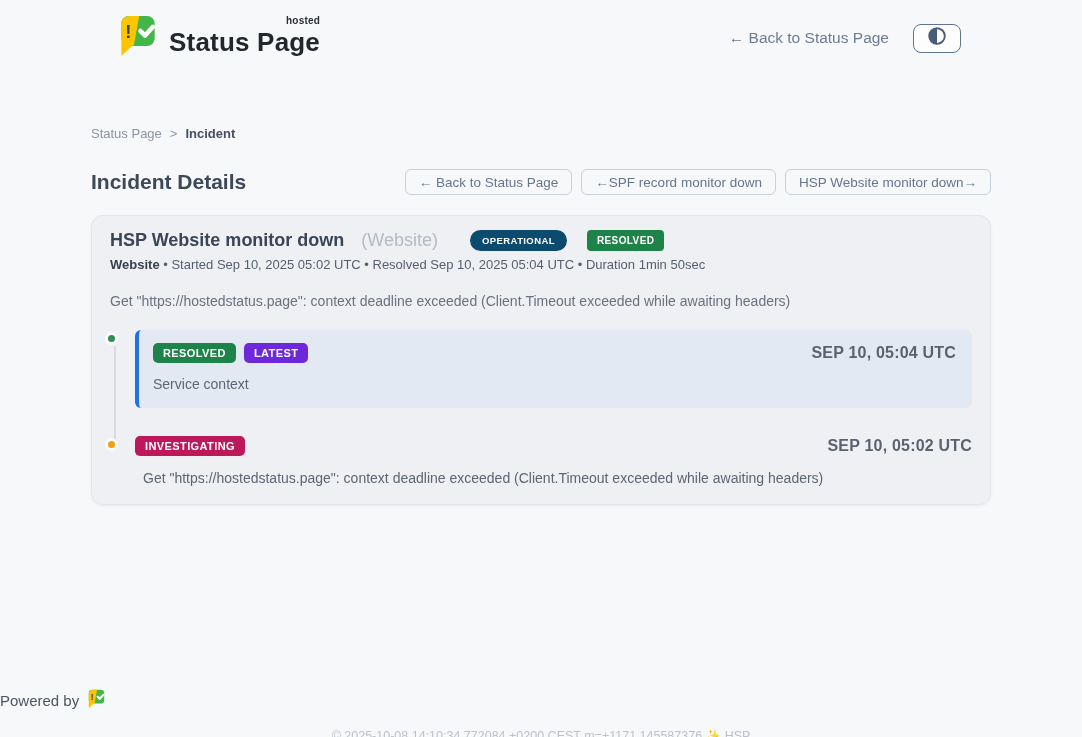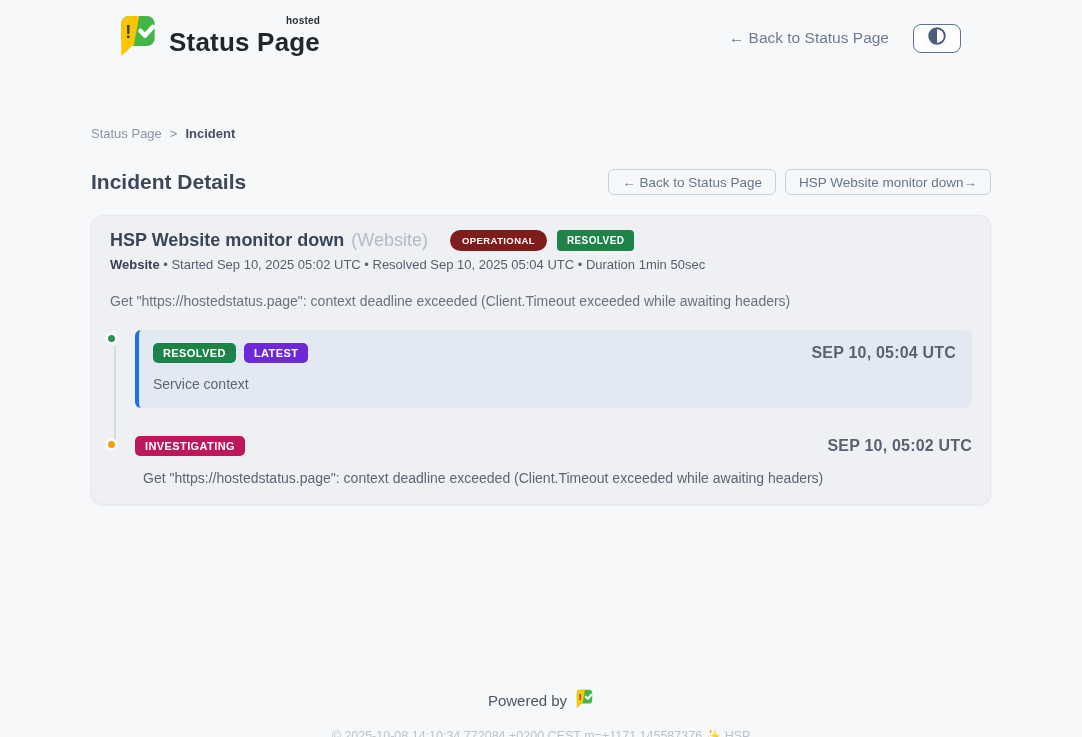--- a/index.html
+++ b/index.html
@@ -40,21 +40,21 @@
   }
   
   .card {
     margin-top:20px;
     background:#eef0f3;
     border:1px solid #e4e7ec;
     border-radius:12px;
     box-shadow:0 1px 3px rgba(40,50,70,0.07);
     padding:14px 18px 18px 18px;
   }
-  .card-title-row { display:flex; align-items:center; gap:10px; }
+  .card-title-row { display:flex; align-items:center; gap:20px; }
   .incident-title { font-size:18px; font-weight:700; color:#3a4657; }
   .incident-component { font-size:18px; color:#b4bbc6; font-weight:400; margin-left:-3px; }
   .badge {
     display:inline-block; color:#fff; font-weight:700; letter-spacing:0.4px;
     white-space:nowrap;
   }
   .badge-operational { font-size:9.5px; padding:5px 12px; border-radius:999px; margin-left:12px; }
   .badge-resolved-hdr { font-size:10px; padding:5px 10px; border-radius:4px; }
   .meta-line { margin-top:6px; font-size:13px; color:#555f6d; white-space:pre-wrap; }
   .meta-component { font-weight:700; color:#39424f; }
@@ -73,21 +73,21 @@
     padding:13px 16px 16px 14px;
   }
   .entry-head { display:flex; align-items:center; justify-content:space-between; }
   .badge-group { display:flex; gap:8px; }
   .tl-badge { font-size:11px; padding:4px 10px; border-radius:5px; }
   .timestamp { font-size:16px; font-weight:600; color:#5a6270; letter-spacing:0.2px; }
   .entry-msg { margin-top:13px; font-size:14px; color:#5d6674; }
   .entry-plain .entry-msg { padding-left:8px; margin-top:14px; }
   
   .footer { margin-top:184px; text-align:center; }
-  .powered { display:flex; align-items:center; justify-content:center; gap:8px; font-size:15px; color:#4b5563; }
+  .powered { display:flex; align-items:center; gap:8px; font-size:15px; color:#4b5563; }
   .copyright { margin-top:16px; font-size:12.5px; color:#bcc2cc; }
 </style>
 </head>
 <body>
 
 <div class="header">
   <div class="logo">
     <span>
       <svg width="40" height="44" viewBox="0 0 48 52">
         <rect x="4" y="2" width="40" height="36" rx="9" fill="#43b64a"></rect>
@@ -119,29 +119,30 @@
   <div class="breadcrumb">
     <span>Status Page</span>
     <span>&gt;</span>
     <span class="current">Incident</span>
   </div>
 
   <div class="title-row">
     <div class="page-title">Incident Details</div>
     <div class="nav-buttons">
       <button class="nav-btn">← Back to Status Page</button>
+      <button class="nav-btn">←SPF record monitor down</button>
       <button class="nav-btn">HSP Website monitor down→</button>
     </div>
   </div>
 
   <div class="card">
     <div class="card-title-row">
       <span class="incident-title">HSP Website monitor down</span>
       <span class="incident-component">(Website)</span>
-      <span class="badge badge-operational" id="op-badge" style="background: #7f1d1d;">OPERATIONAL</span>
+      <span class="badge badge-operational" id="op-badge" style="background: #0c4a6e;">OPERATIONAL</span>
       <span class="badge badge-resolved-hdr" id="res-badge" style="background: rgb(29, 131, 72);">RESOLVED</span>
     </div>
     <div class="meta-line"><span class="meta-component">Website</span><span> • Started Sep 10, 2025 05:02 UTC • Resolved Sep 10, 2025 05:04 UTC • Duration 1min 50sec</span></div>
     <div class="description">Get "https://hostedstatus.page": context deadline exceeded (Client.Timeout exceeded while awaiting headers)</div>
 
     <div class="timeline">
       <div class="tl-line"></div>
 
     <div class="entry">
           <span class="dot" style="background: rgb(45, 143, 85);"></span>

